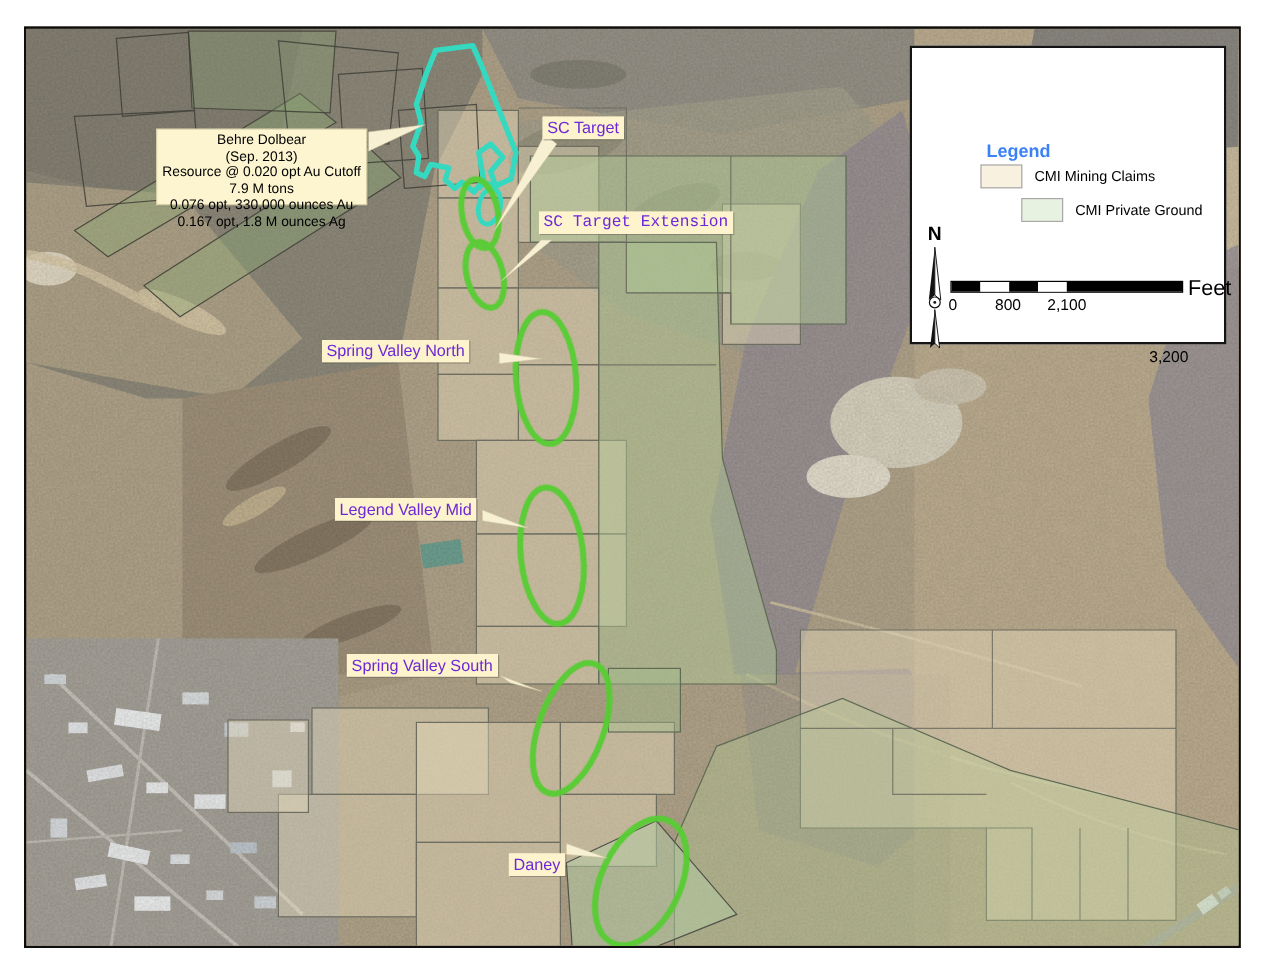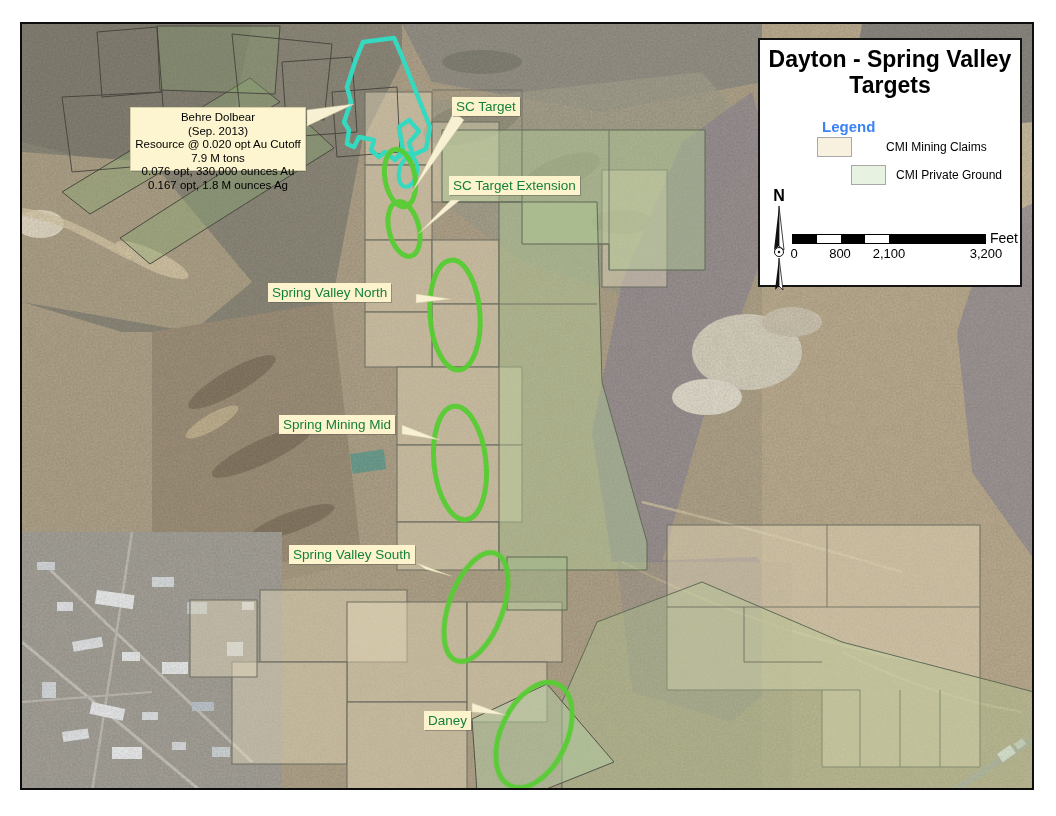--- a/index.html
+++ b/index.html
@@ -1,42 +1,42 @@
 <!DOCTYPE html>
 <html><head>
 <meta charset="utf-8">
 <style>
   html,body{margin:0;padding:0;background:#ffffff;}
   body{width:1056px;height:816px;position:relative;font-family:"Liberation Sans",sans-serif;overflow:hidden;}
   .map-frame{position:absolute;left:20px;top:22px;width:1014px;height:768px;border:2px solid #0d0d0d;box-sizing:border-box;overflow:hidden;background:#b4a68d;}
   .map-svg{position:absolute;left:0;top:0;}
   
-  .map-label{position:absolute;background:#fdf3cc;color:#15803d;font-size:13.5px;line-height:17px;padding:1px 4px;white-space:nowrap;box-shadow:1px 1px 0 rgba(90,90,80,.45);}
+  .map-label{position:absolute;background:#fdf3cc;color:#6d28d9;font-size:13.5px;line-height:17px;padding:1px 4px;white-space:nowrap;box-shadow:1px 1px 0 rgba(90,90,80,.45);}
   
   .callout{position:absolute;left:130px;top:107px;width:176px;height:64px;background:#fdf5d0;border:1px solid #d6cda9;box-sizing:border-box;text-align:center;padding-top:3px;box-shadow:1px 1px 0 rgba(90,90,80,.35);}
   .callout div{font-size:11.5px;line-height:13.5px;color:#000;white-space:nowrap;}
   
   .title-box{position:absolute;left:758px;top:38px;width:264px;height:249px;background:#ffffff;border:2px solid #141414;box-sizing:border-box;}
   .map-title{margin:6px 4px 0 4px;text-align:center;font-size:23px;line-height:26px;font-weight:bold;color:#000;}
   .legend-head{position:absolute;left:62px;top:78px;font-size:15px;font-weight:bold;color:#3b82f6;}
   .legend-item{position:absolute;left:57px;height:22px;display:flex;align-items:center;}
-  .legend-item.first{top:96px;gap:24px;}
+  .legend-item.first{top:96px;}
   .legend-item.second{top:124px;margin-left:34px;}
   .swatch{display:inline-block;width:35px;height:20px;border:1px solid #a8a8a8;box-sizing:border-box;margin-right:10px;}
   .legend-label{font-size:12px;color:#000;white-space:nowrap;}
   .north{position:absolute;left:6px;top:148px;width:26px;text-align:center;}
   .north-n{font-size:16px;font-weight:bold;color:#000;line-height:16px;}
   .scale{position:absolute;left:32px;top:190px;width:226px;}
   .scale-bar{position:absolute;left:0;top:4px;width:194px;height:10px;border:1px solid #000;box-sizing:border-box;display:flex;}
   .scale-bar span{display:block;height:100%;}
   .sb-b{background:#000;}.sb-w{background:#fff;}
-  .scale-unit{position:absolute;left:198px;top:0px;font-size:14px;color:#000;}
+  .scale-unit{position:absolute;left:198px;top:0px;font-size:18px;color:#000;}
   .scale-ticks{position:absolute;left:0;top:16px;width:194px;height:16px;font-size:13px;color:#000;}
   .scale-ticks span{position:absolute;transform:translateX(-50%);white-space:nowrap;}
-  .t0{left:2px;}.t1{left:48px;}.t2{left:97px;}.t3{left:194px;}
+  .t0{left:2px;}.t1{left:48px;}.t2{left:97px;}.t3{left:182px;margin-top:44px;}
 </style>
 </head>
 <body>
 
 <div class="map-frame">
 
   <svg class="map-svg" width="1014" height="768" viewBox="20 22 1014 768" xmlns="http://www.w3.org/2000/svg">
     <defs>
       <filter id="grain" x="0%" y="0%" width="100%" height="100%">
         <feTurbulence type="fractalNoise" baseFrequency="0.55" numOctaves="2" seed="7"></feTurbulence>
@@ -192,28 +192,27 @@
 <div class="callout">
   <div>Behre Dolbear</div>
   <div>(Sep. 2013)</div>
   <div>Resource @ 0.020 opt Au Cutoff</div>
   <div>7.9 M tons</div>
   <div>0.076 opt, 330,000 ounces Au</div>
   <div>0.167 opt, 1.8 M ounces Ag</div>
 </div>
 
 <div class="map-label" style="left:452px;top:97px;">SC Target</div>
-<div class="map-label" style="left:449px;top:176px;">SC Target Extension</div>
+<div class="map-label" style="left:449px;top:176px;font-family:Liberation Mono, monospace;">SC Target Extension</div>
 <div class="map-label" style="left:268px;top:283px;text-align:center;">Spring Valley North</div>
-<div class="map-label" style="left:279px;top:415px;">Spring Mining Mid</div>
+<div class="map-label" style="left:279px;top:415px;">Legend Valley Mid</div>
 <div class="map-label" style="left:289px;top:545px;">Spring Valley South</div>
 <div class="map-label" style="left:424px;top:691px;margin-top:20px;">Daney</div>
 
 <div class="title-box">
-  <div class="map-title">Dayton - Spring Valley Targets</div>
 
   <div class="legend-head">Legend</div>
 
   <div class="legend-item first">
     <span class="swatch" style="background: rgb(248, 241, 224);"></span>
     <span class="legend-label">CMI Mining Claims</span>
   </div>
   <div class="legend-item second">
     <span class="swatch" style="background: rgb(231, 242, 225);"></span>
     <span class="legend-label">CMI Private Ground</span>

